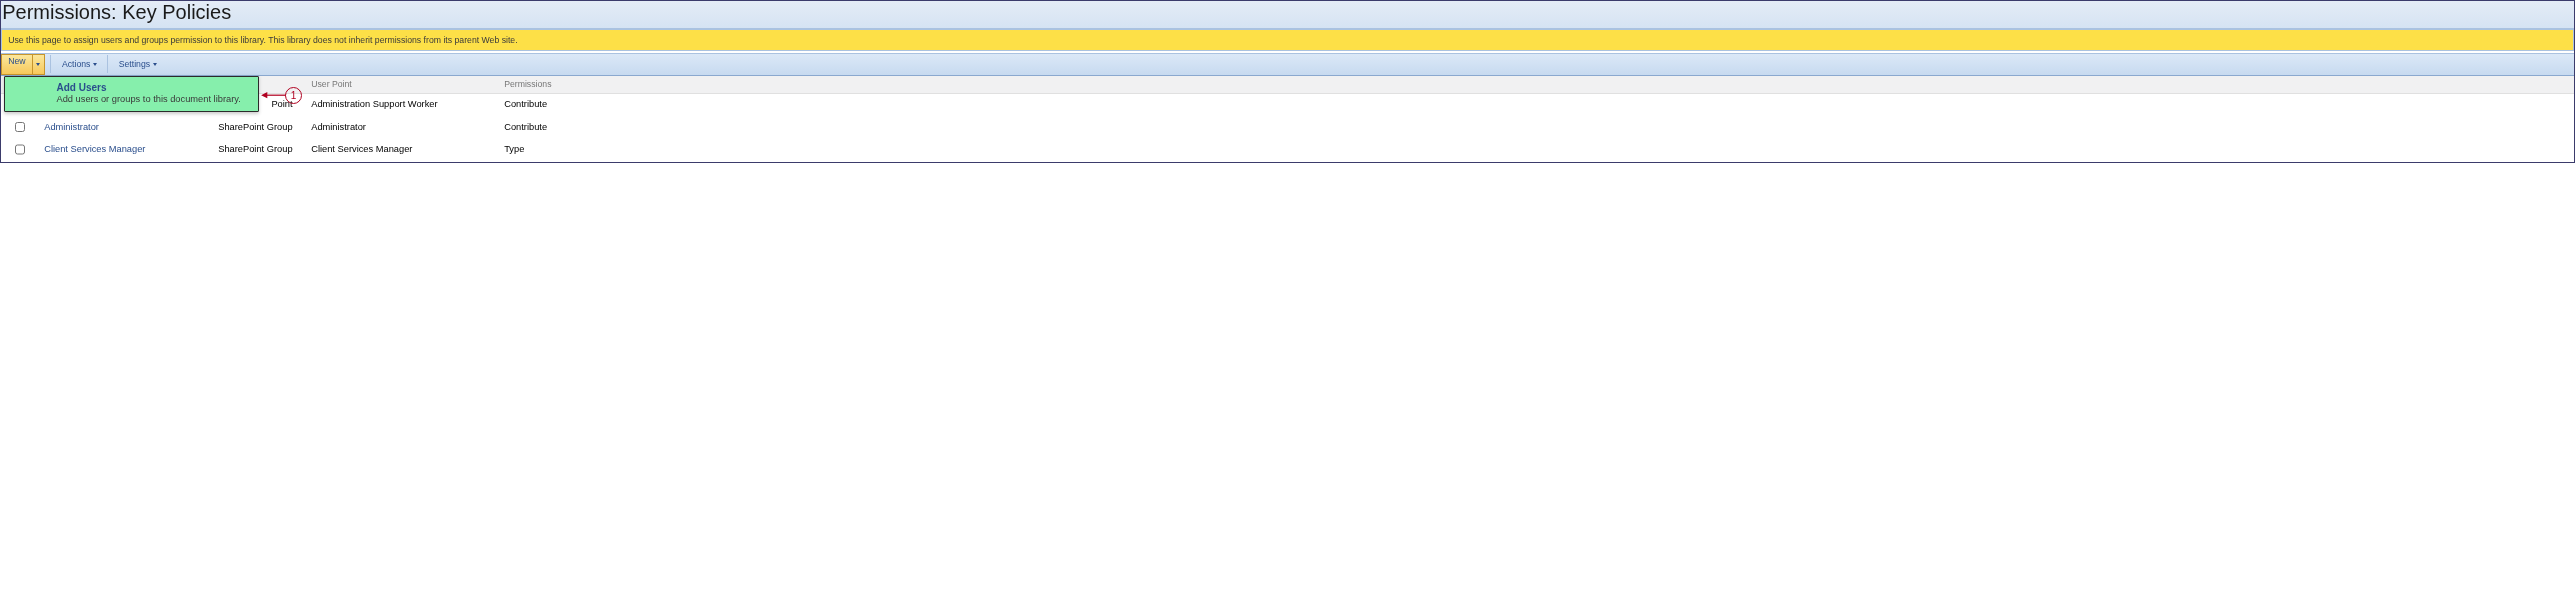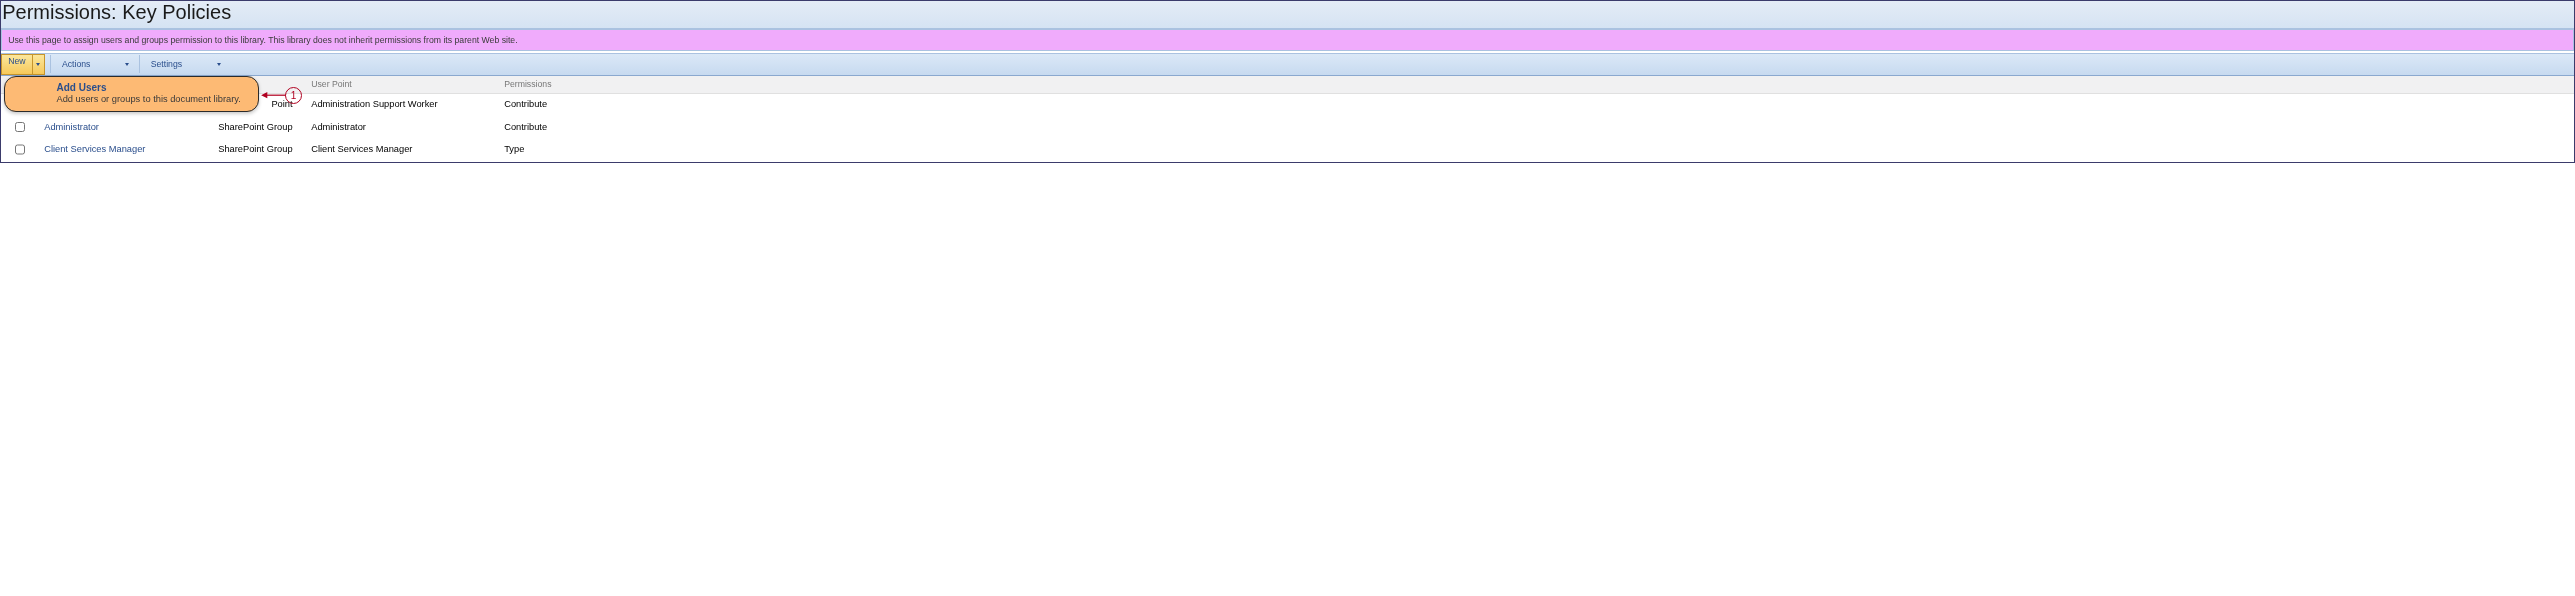--- a/index.html
+++ b/index.html
@@ -34,21 +34,21 @@
     .breadcrumb .current {
       color: #6b8ab8;
     }
     h1.page-title {
       font-size: 20px;
       font-weight: normal;
       color: #1a1a1a;
       padding: 0 3.7px 3.7px 1.2px;
     }
     .desc-bar {
-      background: #f0abfc;
+      background: #fde047;
       border: 0.6px solid #aac2e0;
       padding: 5px 6.2px;
       color: #3a3a3a;
       font-size: 8.7px;
     }
     .toolbar {
       display: flex;
       align-items: stretch;
       background: linear-gradient(#dbe8f7, #c7daf0);
       border-top: 0.6px solid #aac2e0;
@@ -79,21 +79,20 @@
       background: #aac2e0;
       margin: 1.9px 6.2px 1.9px 5px;
     }
     .tb-item {
       color: #2a4e8c;
       padding: 2.5px 5px;
       cursor: pointer;
       display: flex;
       align-items: center;
       font-size: 8.7px;
-      gap: 32px;
     }
     .tb-item .dd {
       margin-left: 2.5px;
       font-size: 5.6px;
     }
     .content {
       position: relative;
     }
     .table {
       width: 100%;
@@ -124,23 +123,23 @@
     }
     input[type="checkbox"] {
       width: 10.6px;
       height: 10.6px;
     }
     .dropdown-menu {
       position: absolute;
       top: 0;
       left: 2.5px;
       width: 255px;
-      background: #fdba74;
+      background: #86efac;
       border: 1.2px solid #2b2b2b;
-      border-radius: 12px;
+      border-radius: 1px;
       padding: 5px 7.5px 6.2px 52px;
       box-shadow: 0 1.2px 3.7px rgba(0,0,0,0.2);
       z-index: 2;
     }
     .dropdown-menu .dd-title {
       color: #2a4e8c;
       font-weight: bold;
       font-size: 10px;
     }
     .dropdown-menu .dd-desc {

